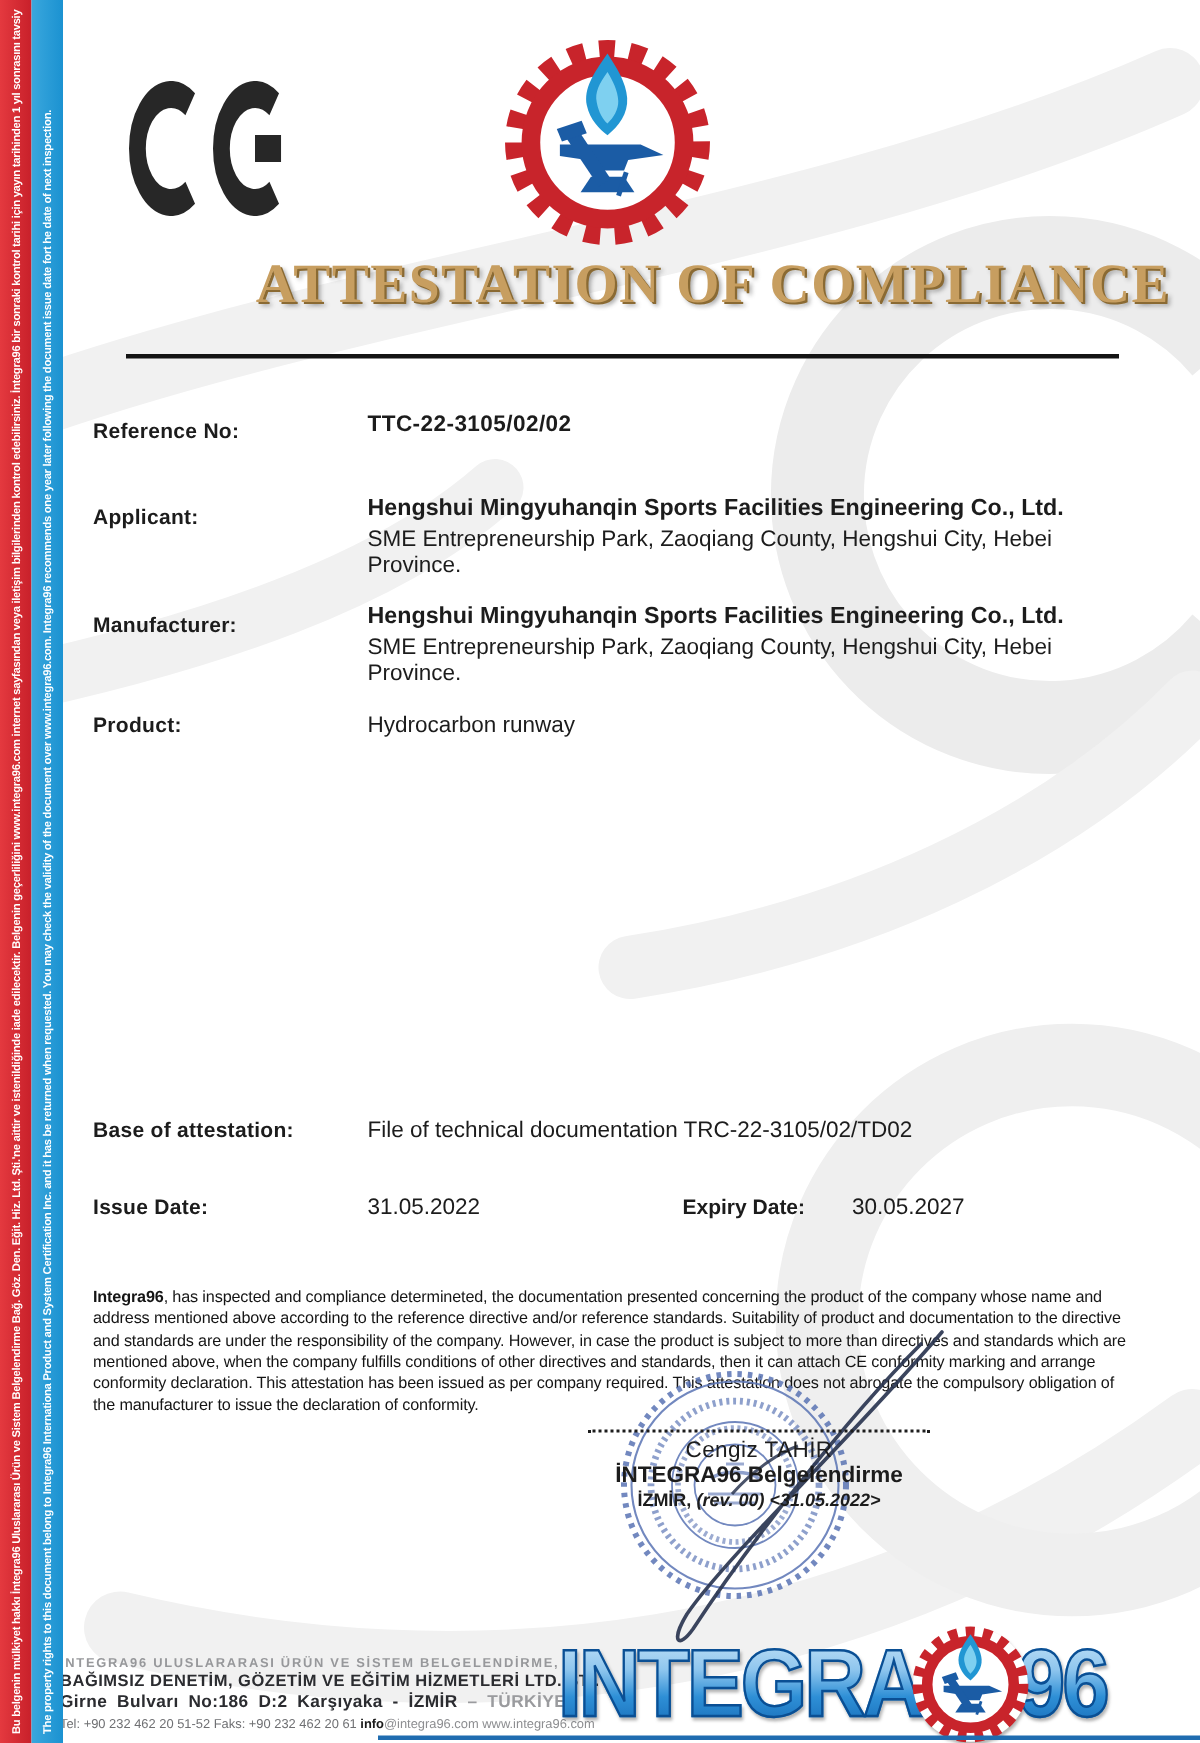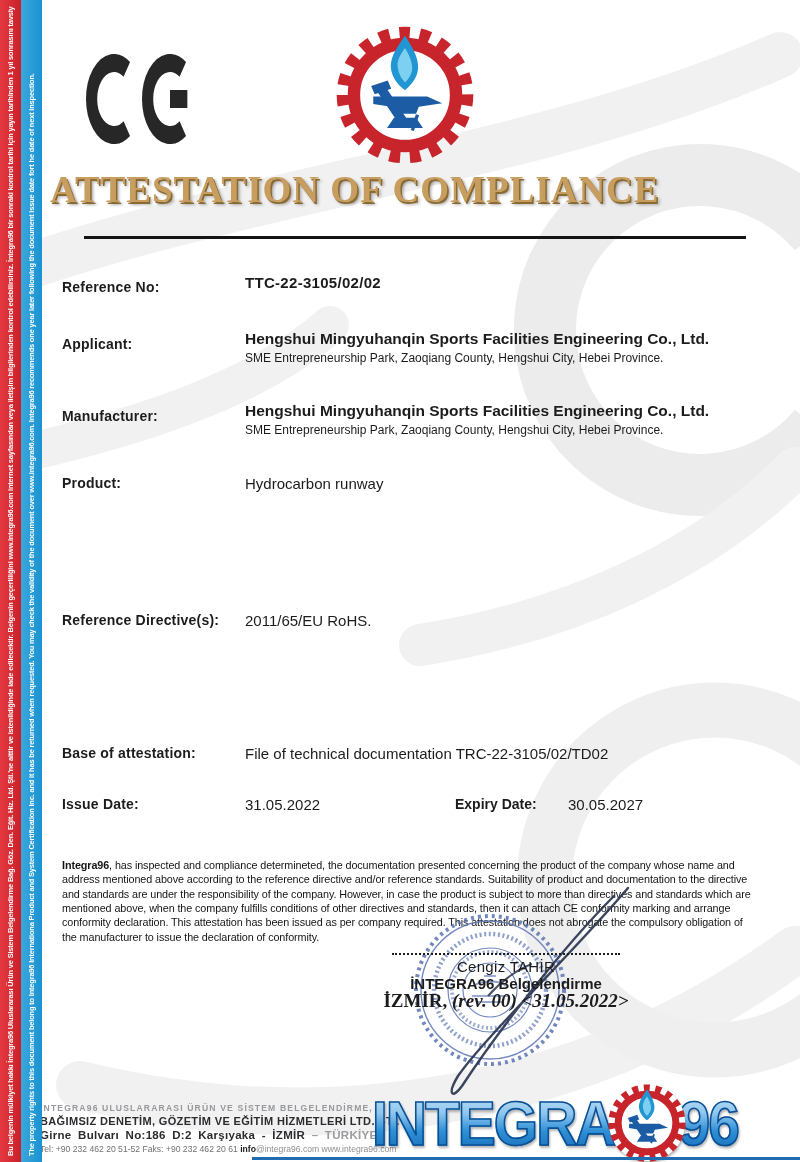--- a/index.html
+++ b/index.html
@@ -18,50 +18,50 @@
     display:block; white-space:nowrap; overflow:hidden;
     writing-mode:vertical-rl; transform:rotate(180deg);
     font-size:7.5px; letter-spacing:-0.2px; font-weight:bold; color:#ffffff;
     height:1150px; margin:6px auto 0 auto; line-height:21px; text-align:left;
   }
   
   .ce-mark{position:absolute; left:86px; top:54px; z-index:2;}
   .top-logo{position:absolute; left:336px; top:26px; width:138px; height:138px; z-index:2;}
   .title{
     position:absolute; top:168px; left:50px; width:730px; z-index:2;
-    text-align:left; font-family:"Liberation Serif", serif; font-weight:bold;
+    text-align:right; font-family:"Liberation Serif", serif; font-weight:bold;
     font-size:37px; letter-spacing:1px; color:#c79e60;
     text-shadow:1.5px 1.5px 0 #8a6a33, 3px 3px 3px rgba(70,70,70,.45);
   }
   .title-rule{position:absolute; top:236px; left:84px; width:662px; height:2.5px; background:#141414; z-index:2;}
   
   .row{position:absolute; left:62px; right:36px; display:flex; align-items:flex-start; z-index:2;}
   .row .lab{flex:0 0 183px; font-weight:bold; font-size:14px; letter-spacing:.2px;}
   .row .val{font-size:15px;}
   .val-ref{font-weight:bold; font-size:17.5px; letter-spacing:.3px; margin-top:-2px;}
   .company{font-weight:bold; font-size:15.5px;}
-  .address{font-size:12px; margin-top:3px;}
+  .address{font-size:15px; margin-top:3px;}
   .lab-pad{padding-top:6px;}
   .dates .issue-val{flex:0 0 210px; font-size:15px;}
   .dates .lab2{flex:0 0 113px; font-weight:bold; font-size:14px;}
   .dates .val2{font-size:15px;}
   
   .legal{
     position:absolute; left:62px; top:858px; width:698px; z-index:1;
     font-size:10.8px; line-height:1.33; color:#151515; letter-spacing:-0.1px;
   }
   .legal b{font-weight:bold;}
   
   .stamp{position:absolute; left:406px; top:906px; width:168px; height:168px; z-index:1; opacity:.85;}
   .sig-stroke{position:absolute; left:392px; top:876px; width:270px; height:236px; z-index:2;}
   .sig-block{position:absolute; left:378px; top:953px; width:256px; text-align:center; z-index:2;}
   .dotted-line{width:228px; margin:0 auto 3px auto; border-top:2.5px dotted #1d1d1d;}
   .sig-name{font-weight:normal; font-size:15px; line-height:17px; letter-spacing:.3px;}
   .sig-org{font-weight:bold; font-size:15px; line-height:17px;}
-  .sig-place{font-weight:bold; font-size:19px; line-height:17px;font-family:Liberation Serif, serif;}
+  .sig-place{font-weight:bold; font-size:12px; line-height:17px;}
   .sig-place i{font-style:italic;}
   
   .footer-text{position:absolute; left:40px; top:1103px; width:345px; z-index:2; white-space:nowrap;}
   .f1{font-size:8.6px; font-weight:bold; letter-spacing:1.15px; color:#97989b;}
   .f2{font-size:11px; font-weight:bold; letter-spacing:.35px; color:#2b2c30; margin-top:2px;}
   .f3{font-size:11.5px; font-weight:bold; letter-spacing:.3px; word-spacing:3px; color:#2b2c30; margin-top:2px;}
   .f3 .suffix{color:#9a9b9e; font-weight:bold;}
   .f4{font-size:8.6px; color:#6f7073; margin-top:3px;}
   .f4 .info{color:#1a1a1a; font-weight:bold;}
   .f4 .gray{color:#8d8e91;}
@@ -152,24 +152,20 @@
       <span class="address" style="display:block">SME Entrepreneurship Park, Zaoqiang County, Hengshui City, Hebei Province.</span>
     </span>
   </div>
 
   <div class="row" style="top:475px">
     <span class="lab">Product:</span>
     <span class="val">Hydrocarbon runway</span>
   </div>
 
 
-  <div class="row" style="top:612px">
-    <span class="lab">Reference Directive(s):</span>
-    <span class="val">2011/65/EU RoHS.</span>
-  </div>
 
 
   <div class="row" style="top:745px">
     <span class="lab">Base of attestation:</span>
     <span class="val">File of technical documentation TRC-22-3105/02/TD02</span>
   </div>
 
   <div class="row dates" style="top:796px">
     <span class="lab">Issue Date:</span>
     <span class="issue-val">31.05.2022</span>

